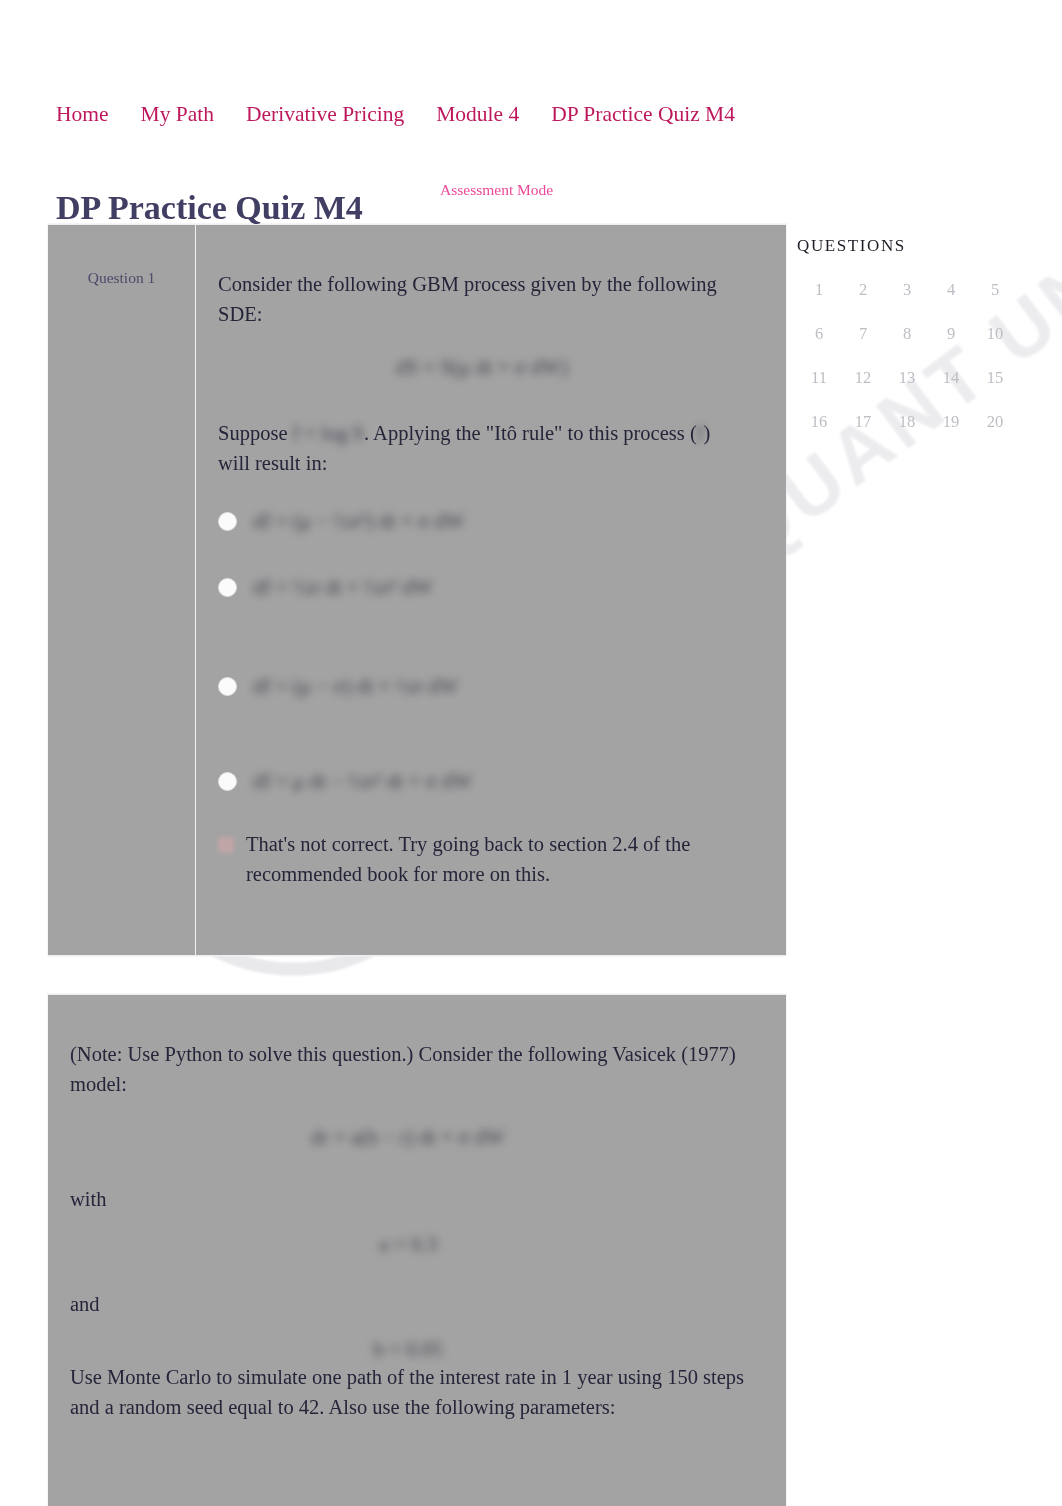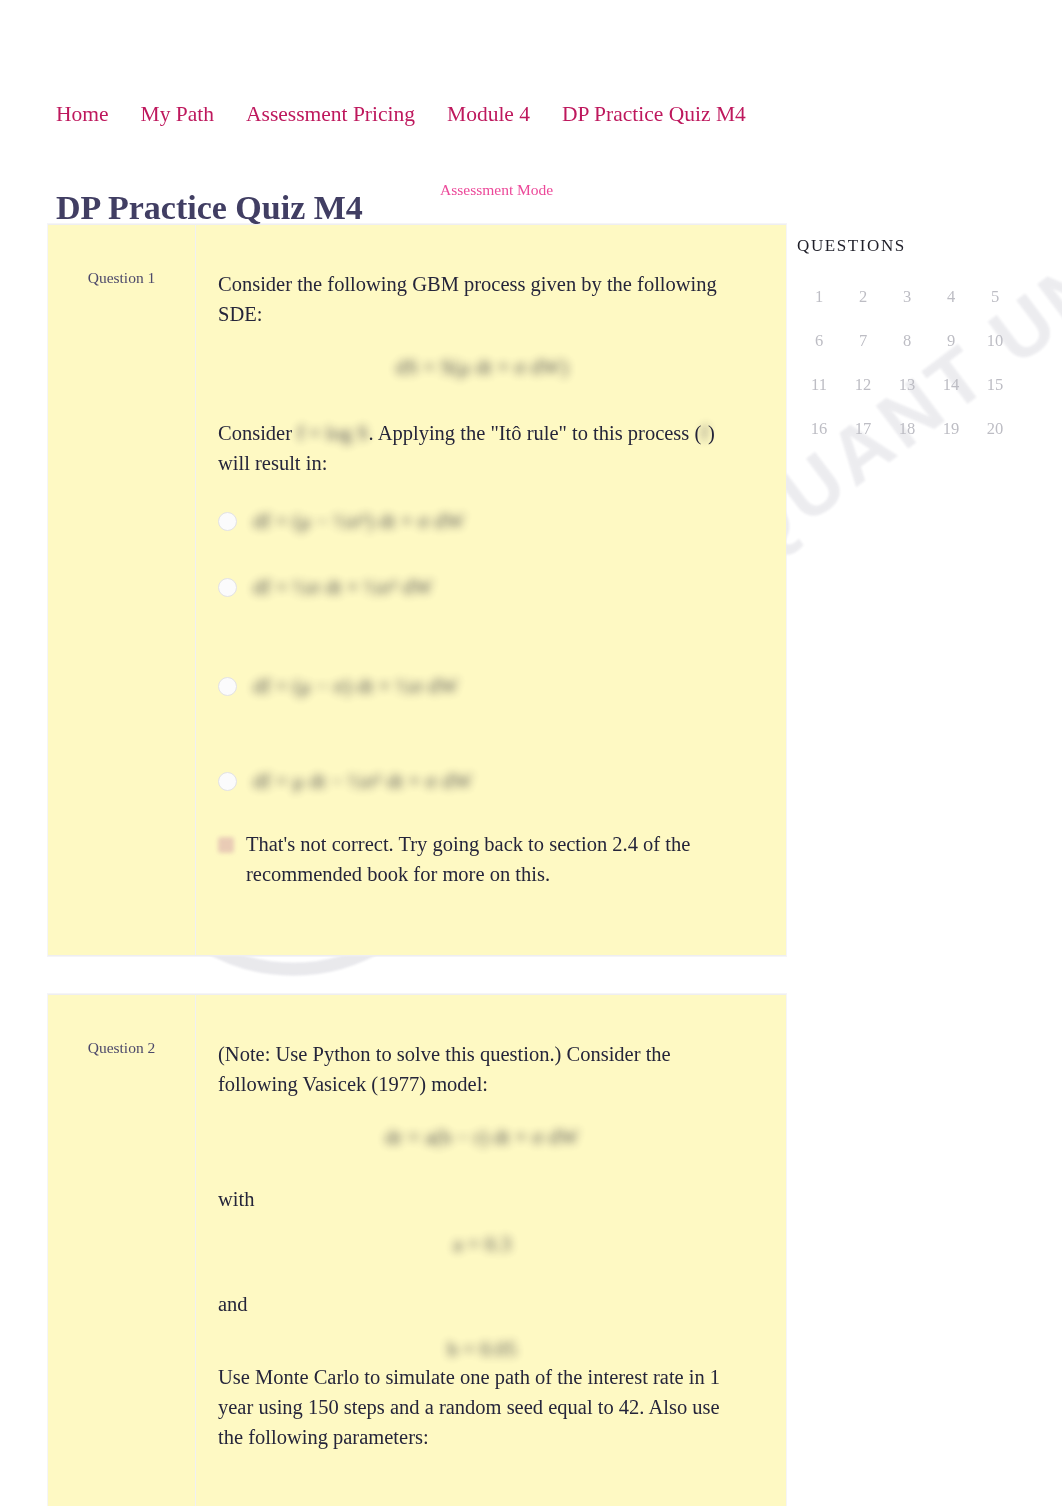--- a/index.html
+++ b/index.html
@@ -95,40 +95,40 @@
     position: absolute;
     left: 797px;
     top: 236px;
     width: 220px;
     z-index: 3;
   }
   #questions-heading {
     font-size: 17px;
     letter-spacing: 1.6px;
     color: #1f1f29;
-    margin-bottom: 31px;
+    margin-bottom: 24px;
   }
   #questions-grid {
     display: grid;
     grid-template-columns: repeat(5, 1fr);
     row-gap: 24px;
   }
   .q-num {
     font-size: 16.5px;
     color: #bdbdc4;
     text-align: center;
     cursor: pointer;
   }
 
   
   .qcard {
     position: absolute;
     left: 48px;
     width: 738px;
-    background: #fef9c3;
+    background: #a3a3a3;
     border-top: 1px solid #eeeef1;
     border-bottom: 1px solid #eeeef1;
     box-shadow: 0 0 0 1px rgba(236,236,240,0.55);
     z-index: 2;
   }
   #qcard-1 { top: 224px;  height: 730px; }
   #qcard-2 { top: 994px;  height: 512px; border-bottom: none; }
 
   .qcard-inner {
     position: relative;
@@ -263,21 +263,21 @@
         <path d="M100 78 A22 22 0 1 1 99 78"></path>
         <path d="M144 100 A44 44 0 0 1 120 139"></path>
       </g>
     </svg>
   </div>
 </div>
 
 <nav id="breadcrumb">
   <a class="crumb" href="#">Home</a>
   <a class="crumb" href="#">My Path</a>
-  <a class="crumb" href="#">Assessment Pricing</a>
+  <a class="crumb" href="#">Derivative Pricing</a>
   <a class="crumb" href="#">Module 4</a>
   <a class="crumb" href="#">DP Practice Quiz M4</a>
 </nav>
 
 <h1 id="page-title">DP Practice Quiz M4</h1>
 <div id="assessment-mode">Assessment Mode</div>
 
 <aside id="questions-panel">
   <div id="questions-heading">QUESTIONS</div>
   <div id="questions-grid">
@@ -308,21 +308,21 @@
   <div class="qcard-inner">
     <div class="q-label-col">
       <div class="q-label">Question 1</div>
     </div>
     <div class="q-body-col">
       <p class="q-para">Consider the following GBM process given by the following SDE:</p>
 
       <div class="math-block">dS = S(μ dt + σ dW)</div>
 
       <p class="q-para" style="margin-top:38px;">
-        <span>Consider</span>
+        <span>Suppose</span>
         <span class="math-inline">f = log S</span><span>. Applying the "Itô rule" to this process (</span><span class="math-tiny">f</span><span>) will result in:</span>
       </p>
     </div>
 
     <div id="options-list">
       <div class="option-row" style="margin-top:0px;">
         <span class="radio"></span>
         <span class="option-math">df = (μ − ½σ²) dt + σ dW</span>
       </div>
       <div class="option-row" style="margin-top:41px;">
@@ -341,23 +341,20 @@
 
     <div id="feedback-row">
       <span id="feedback-icon"></span>
       <span id="feedback-text">That's not correct. Try going back to section 2.4 of the recommended book for more on this.</span>
     </div>
   </div>
 </section>
 
 <section class="qcard" id="qcard-2">
   <div class="qcard-inner">
-    <div class="q-label-col">
-      <div class="q-label">Question 2</div>
-    </div>
     <div class="q-body-col">
       <p class="q-para">(Note:  Use Python to solve this question.) Consider the following Vasicek (1977) model:</p>
 
       <div class="math-block">dr = a(b − r) dt + σ dW</div>
 
       <div class="inline-label" style="">with</div>
       <div class="math-block" style="margin-top:18px;">a = 0.3</div>
 
       <div class="inline-label" style="margin-top:32px;">and</div>
       <div class="math-block" style="margin-top:18px;">b = 0.05</div>

